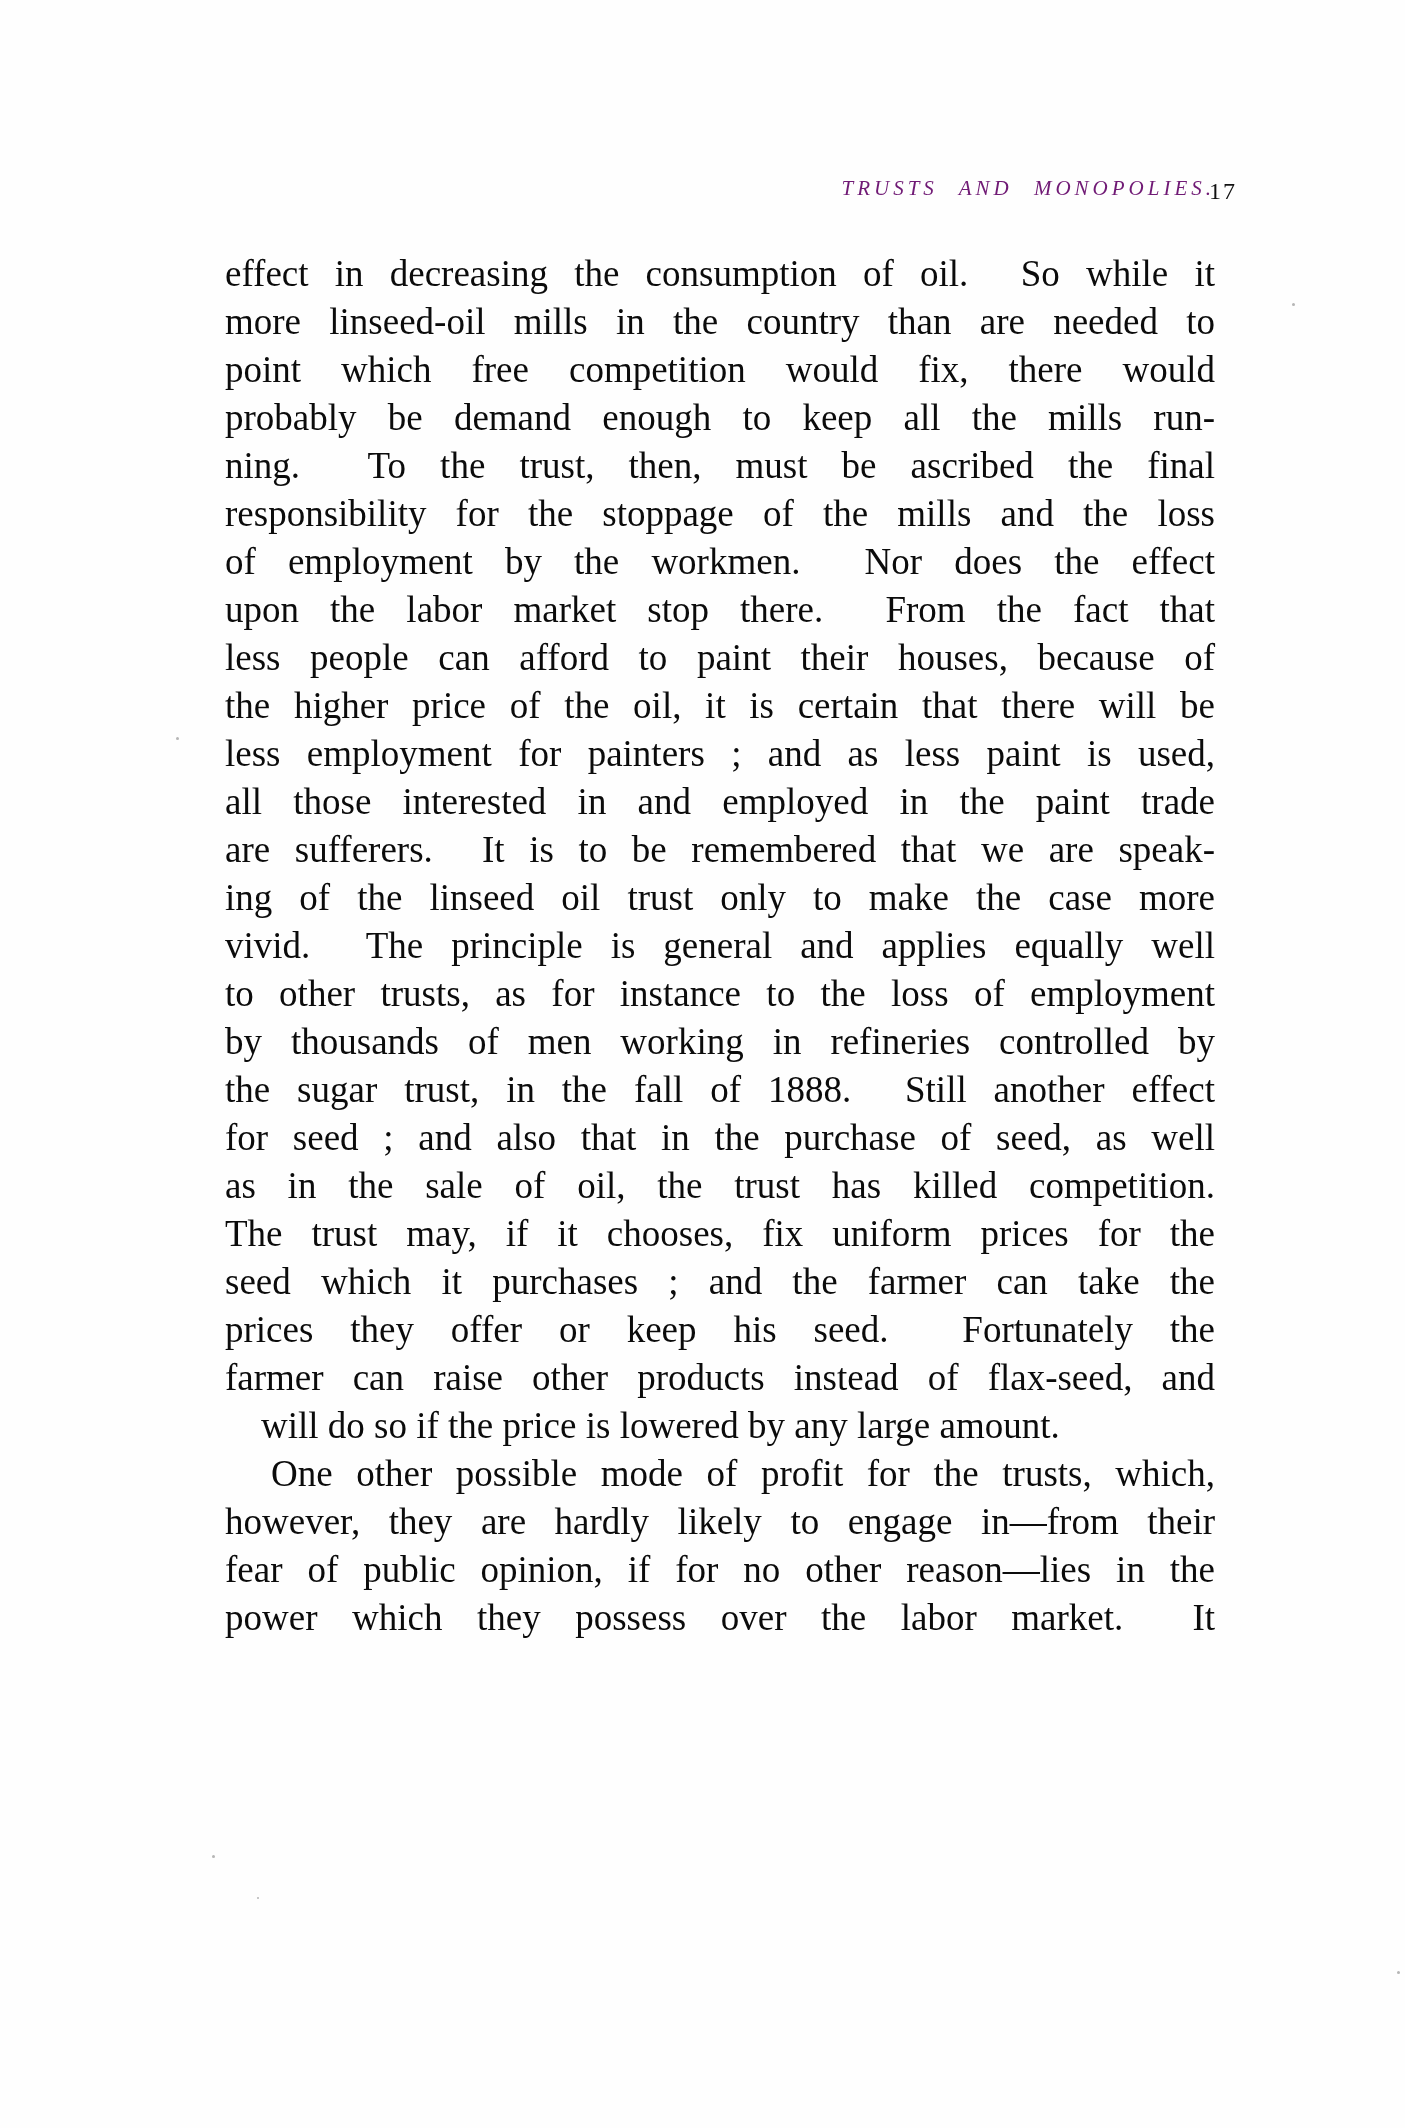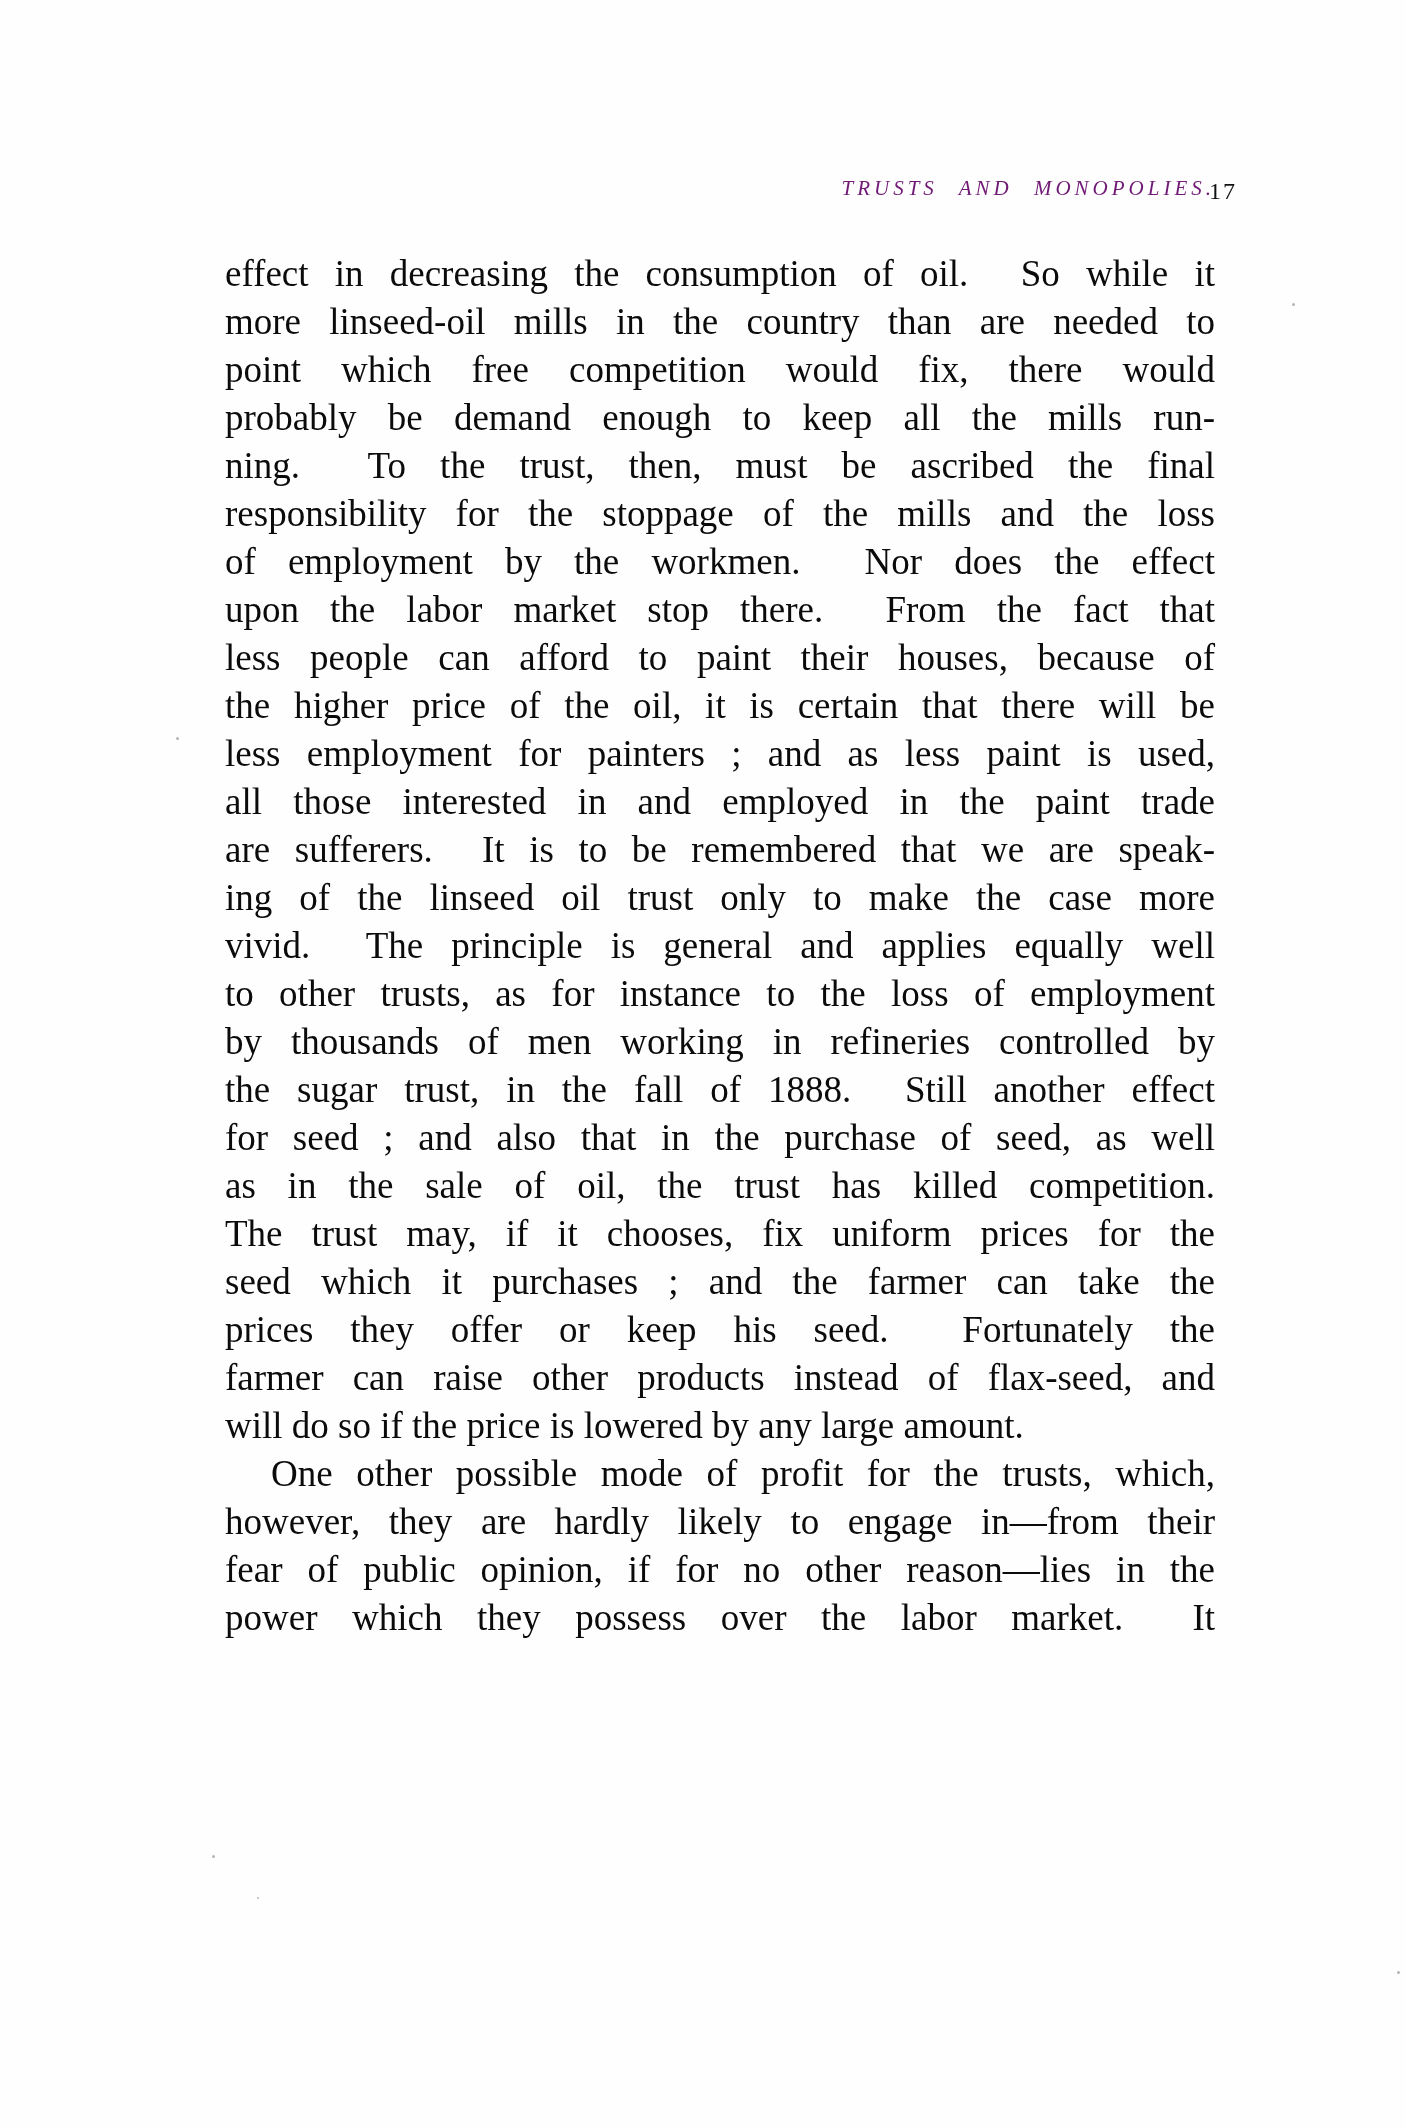--- a/index.html
+++ b/index.html
@@ -48,21 +48,21 @@
     font-size: 37px;
     line-height: 48px;
   }
   .line {
     text-align: justify;
     text-align-last: justify;
     height: 48px;
     white-space: normal;
     overflow: visible;
   }
-  .line.last { text-align-last: left; }
+  .line.last { text-align-last: left; margin-left: 36px; }
   .line.indent { text-indent: 46px; }
   .it { font-style: italic; }
   
   .speck {
     position: absolute;
     background: #7a7a7a;
     border-radius: 50%;
     opacity: 0.55;
   }
 </style>

